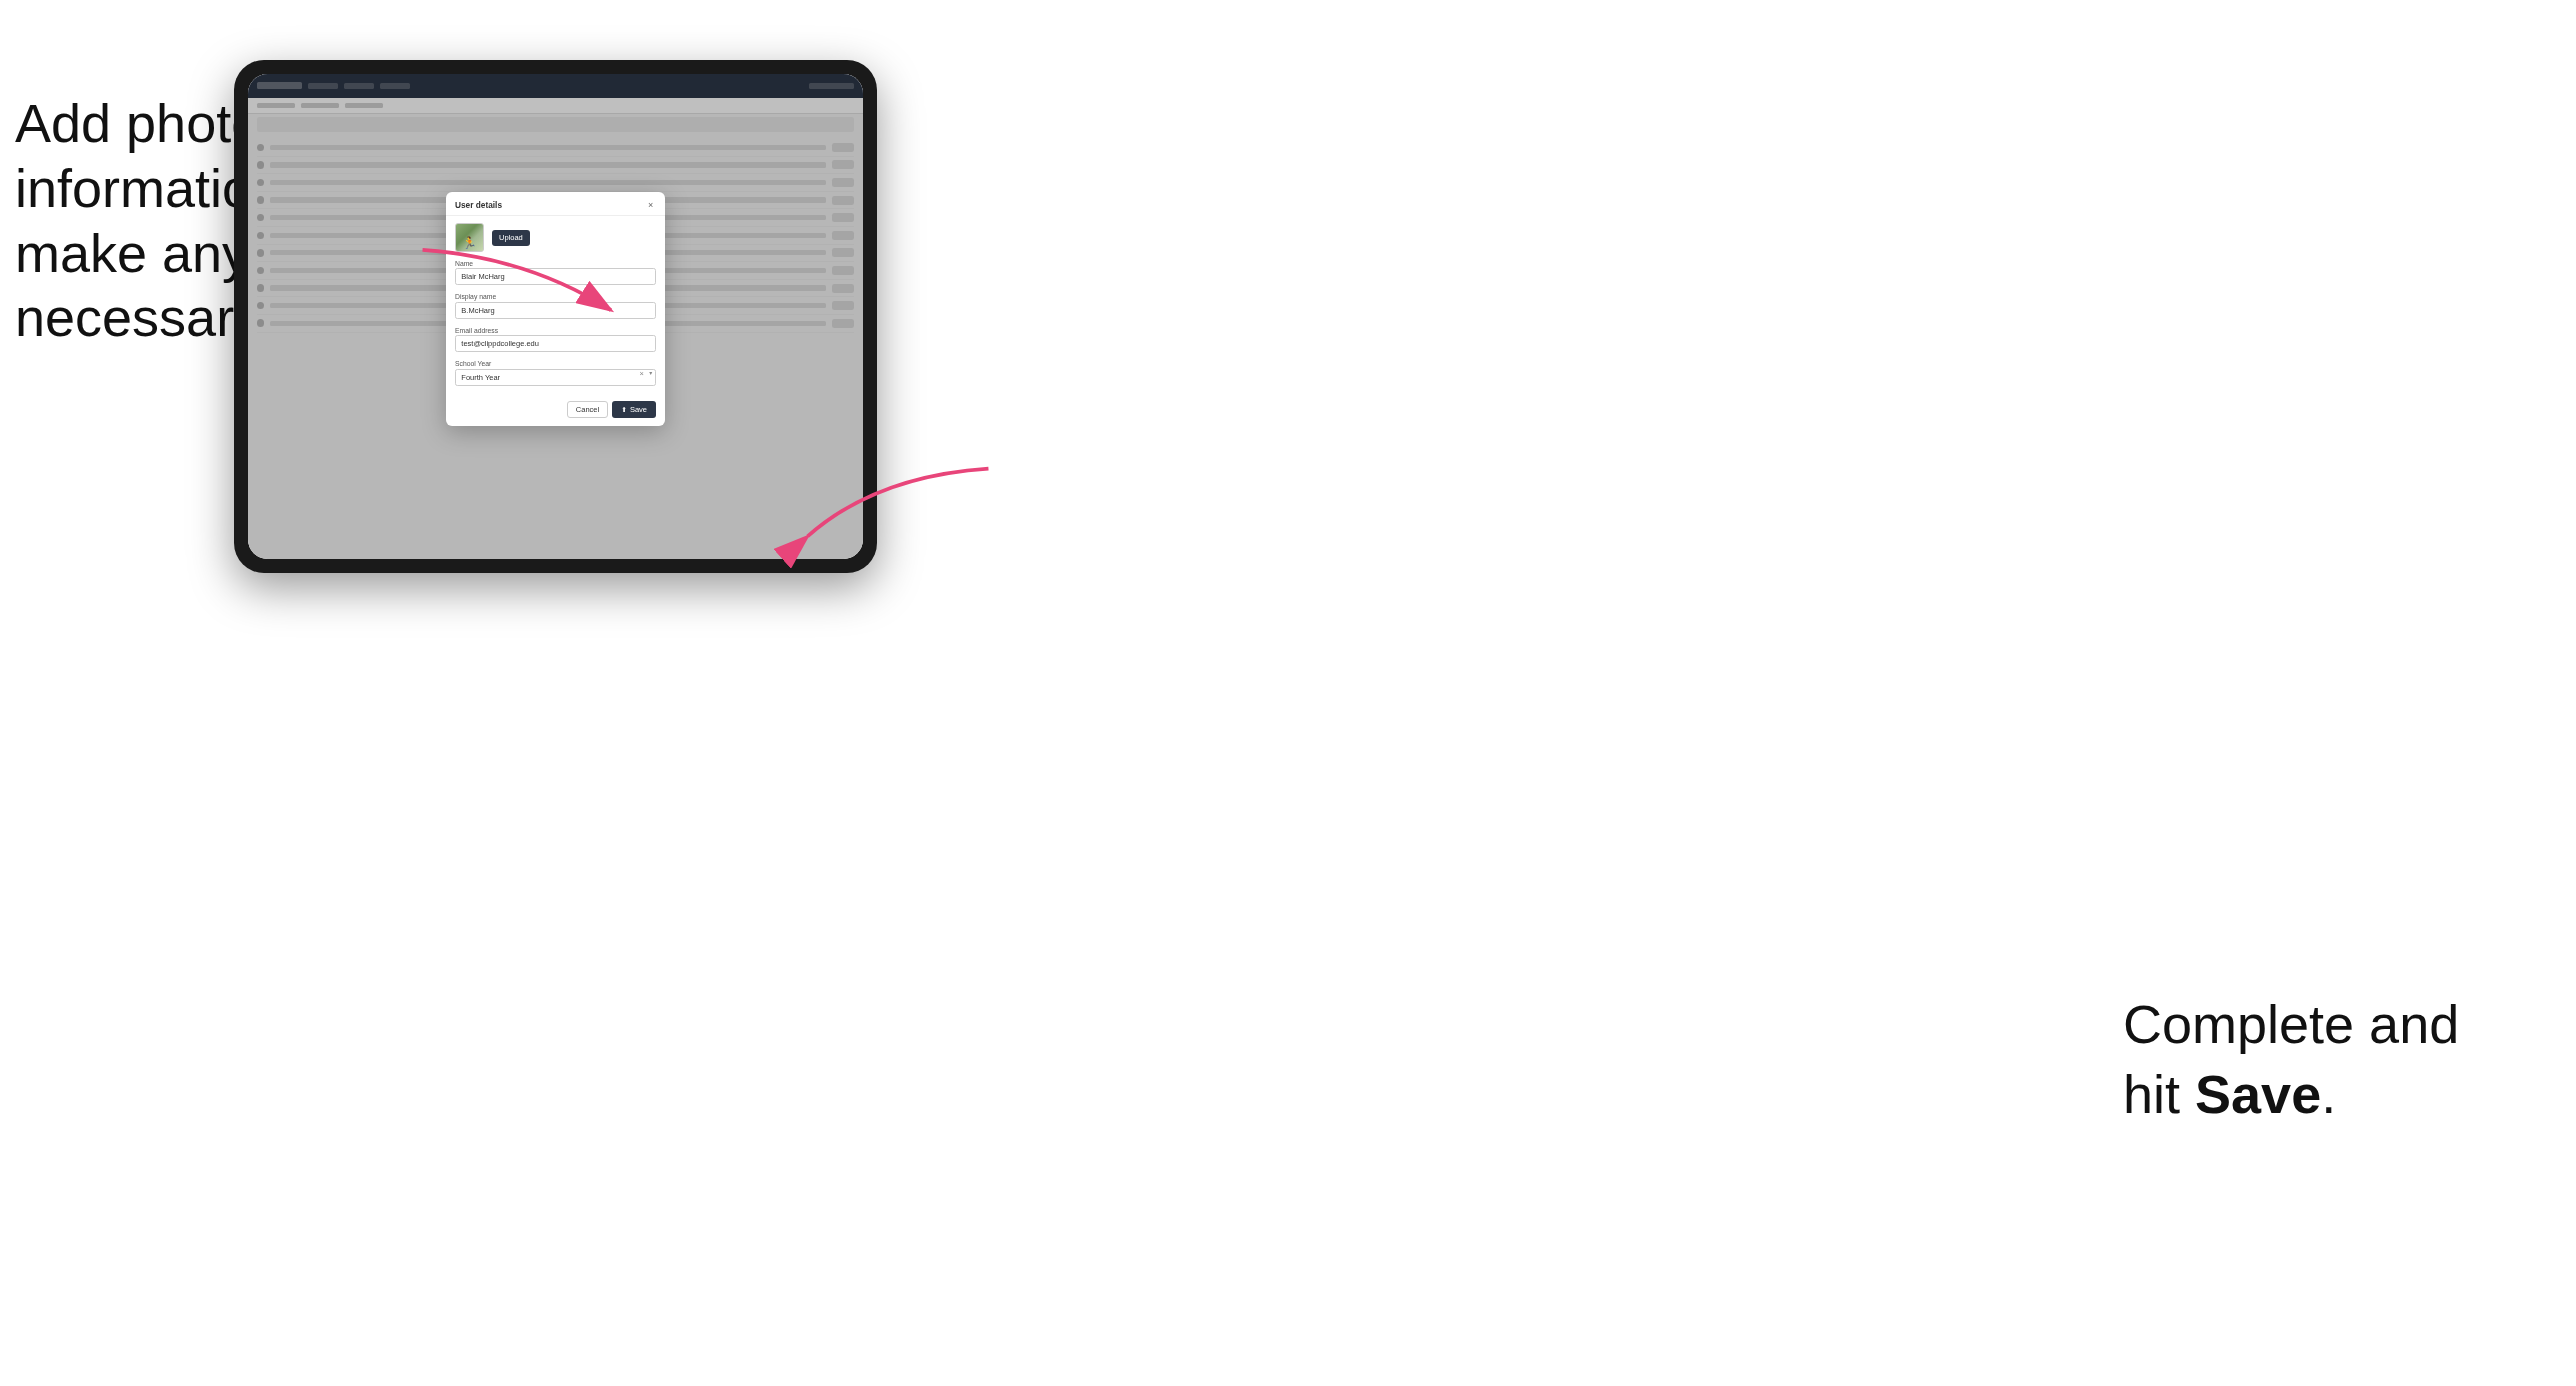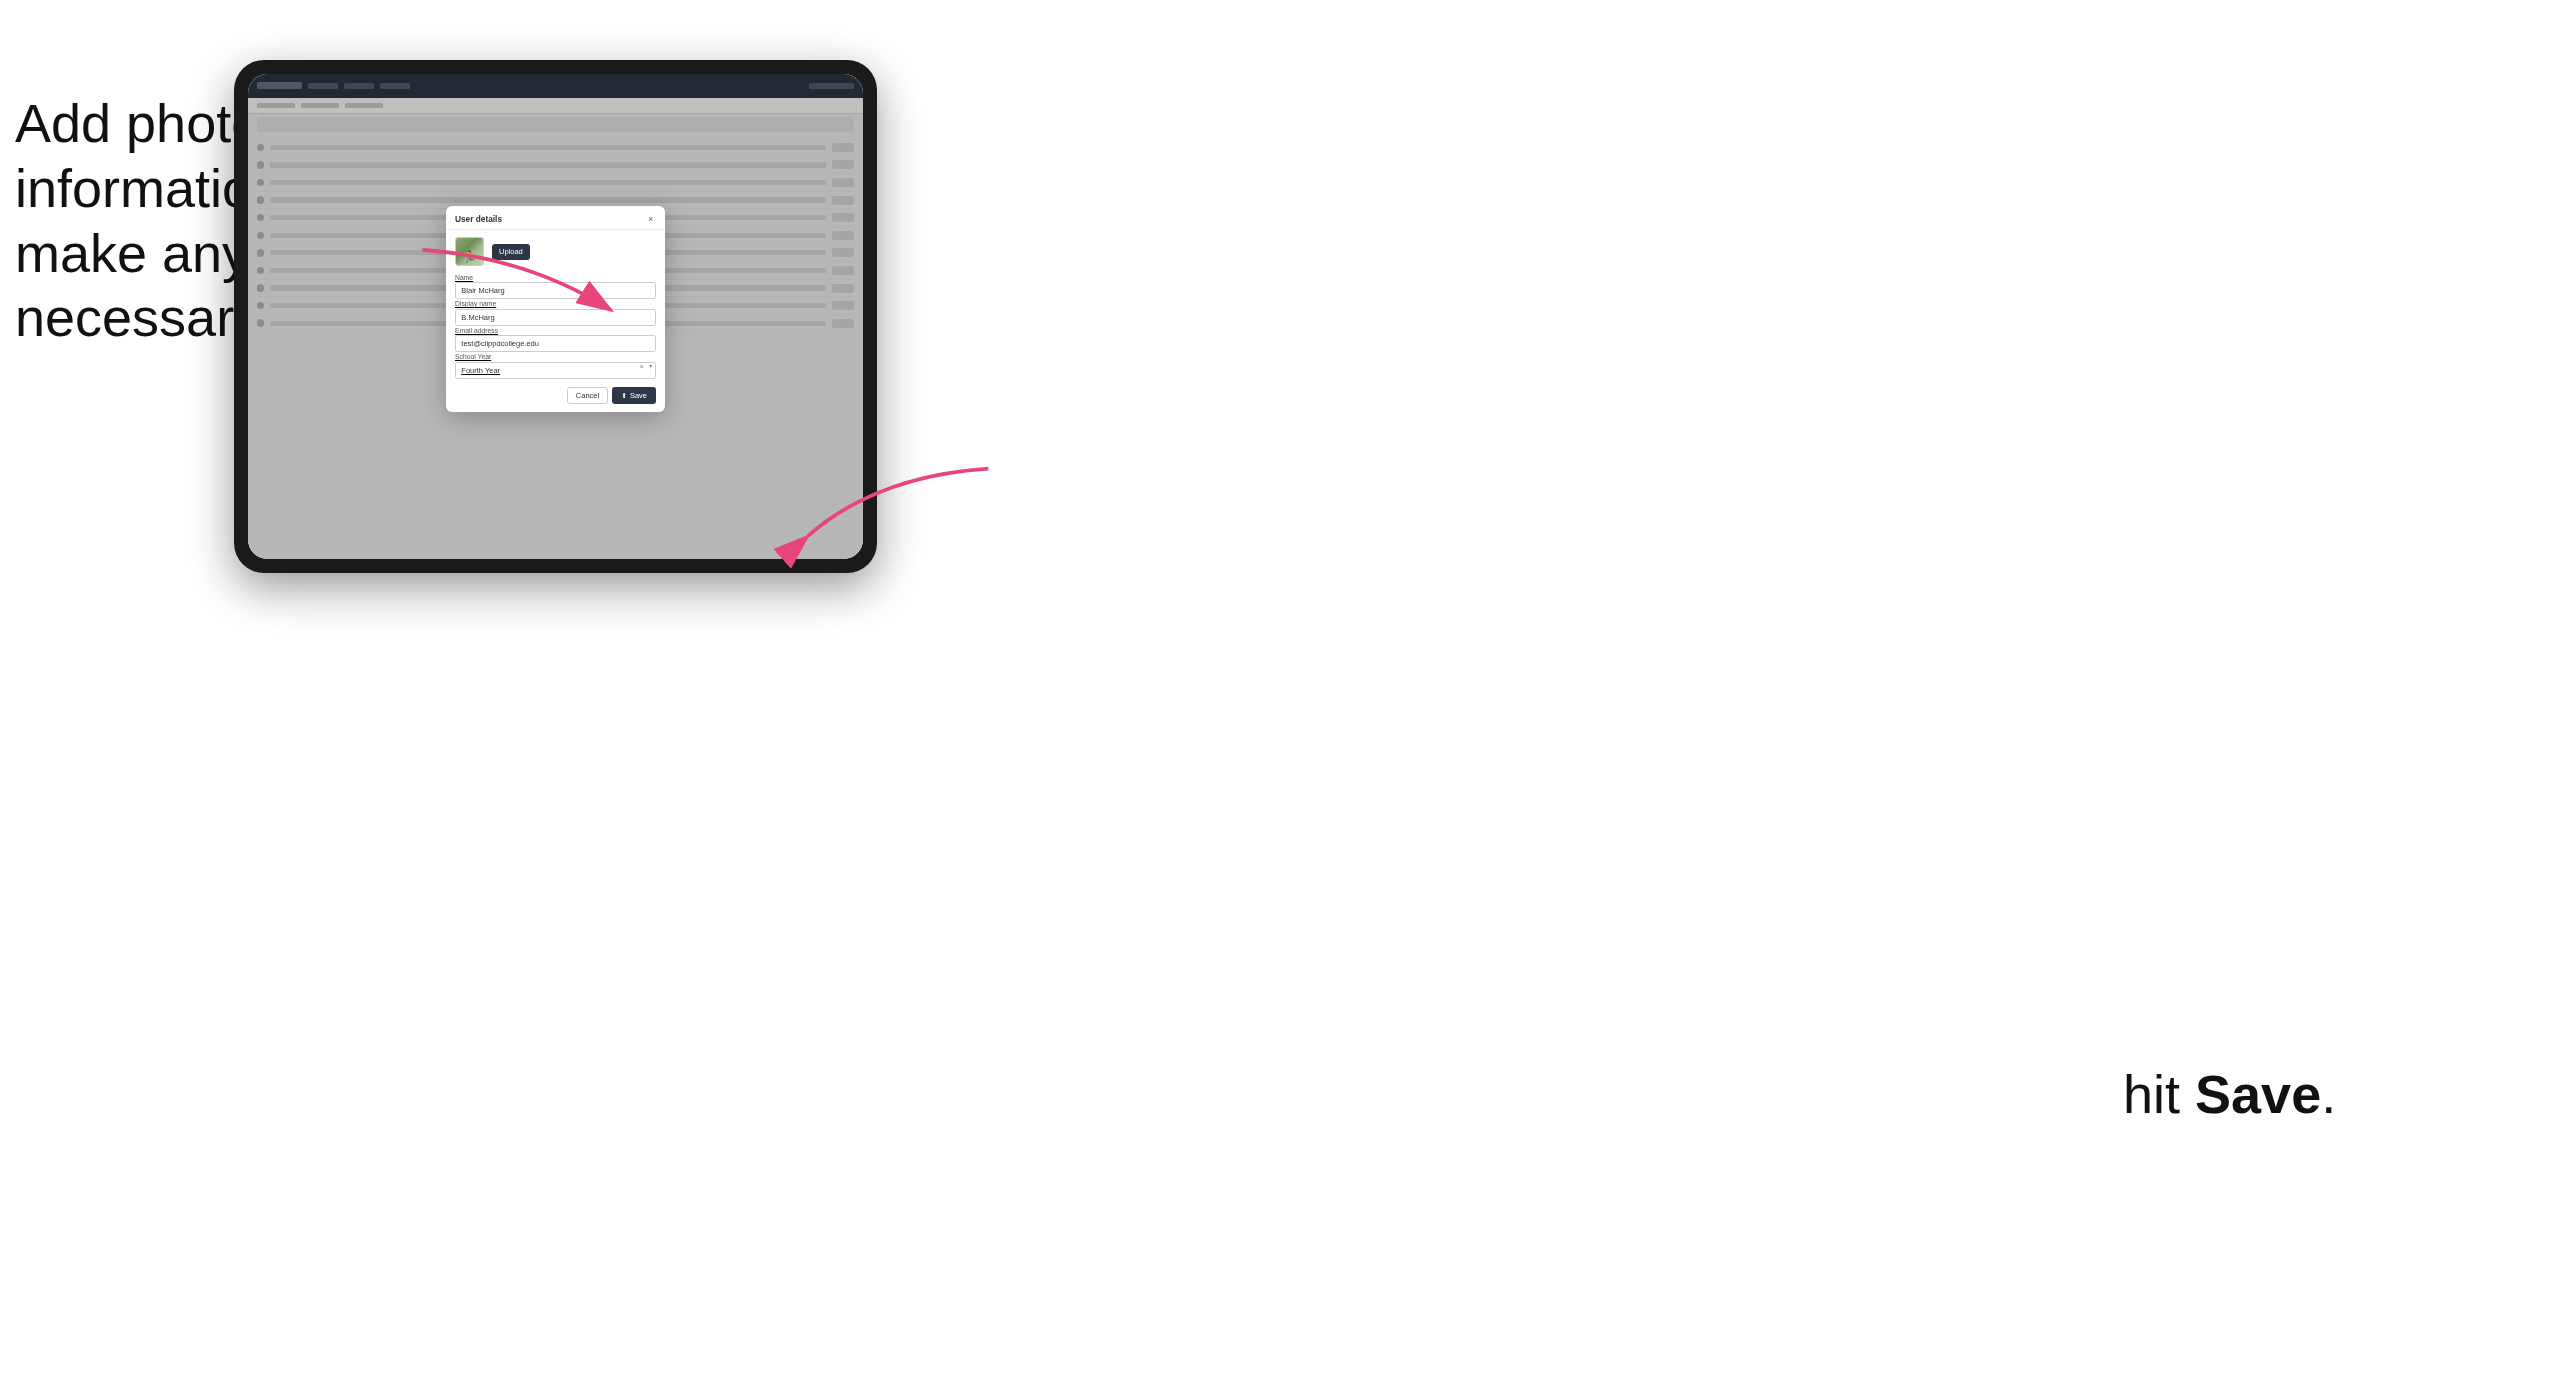--- a/index.html
+++ b/index.html
@@ -221,22 +221,21 @@
       border: none;
       border-radius: 3px;
       padding: 3.8px 7.5px;
       font-size: 7.5px;
       cursor: pointer;
       font-weight: 500;
     }
 
     
     .form-group {
-      margin-bottom: 1px;
-      text-decoration: underline;
+      margin-bottom: 8px;
     }
 
     .form-label {
       display: block;
       font-size: 6.8px;
       color: #555;
       margin-bottom: 1.5px;
       font-weight: 500;
     }
 
@@ -364,21 +363,21 @@
       background: #ddd;
       border-radius: 2.3px;
     }
   </style>
 </head>
 <body>
 
 <div class="annotation-left">Add photo, check information and make any necessary edits.</div>
 
 <div class="annotation-right">
-  <br>
+  <span>Complete and</span><br>
   <span>hit </span><strong>Save</strong><span>.</span>
 </div>
 
 <div class="arrow-left">
   <svg class="arrow" width="211" height="91" viewBox="0 0 280 120">
     <defs>
       <marker id="arrowhead1" markerWidth="10" markerHeight="7" refX="9" refY="3.5" orient="auto">
         <polygon points="0 0, 10 3.5, 0 7" fill="#e8457a"></polygon>
       </marker>
     </defs>

